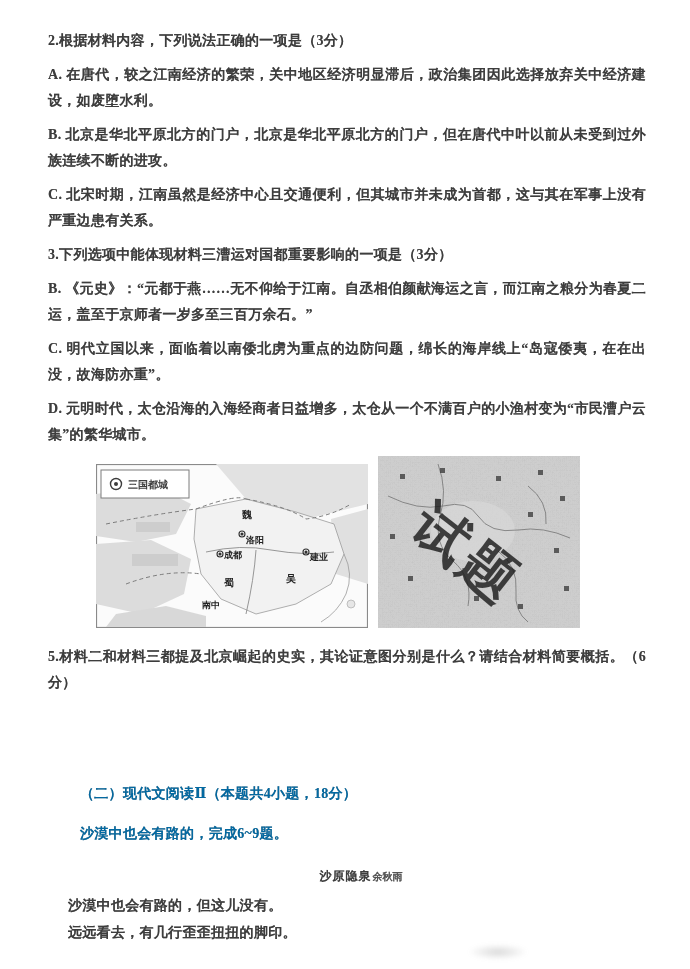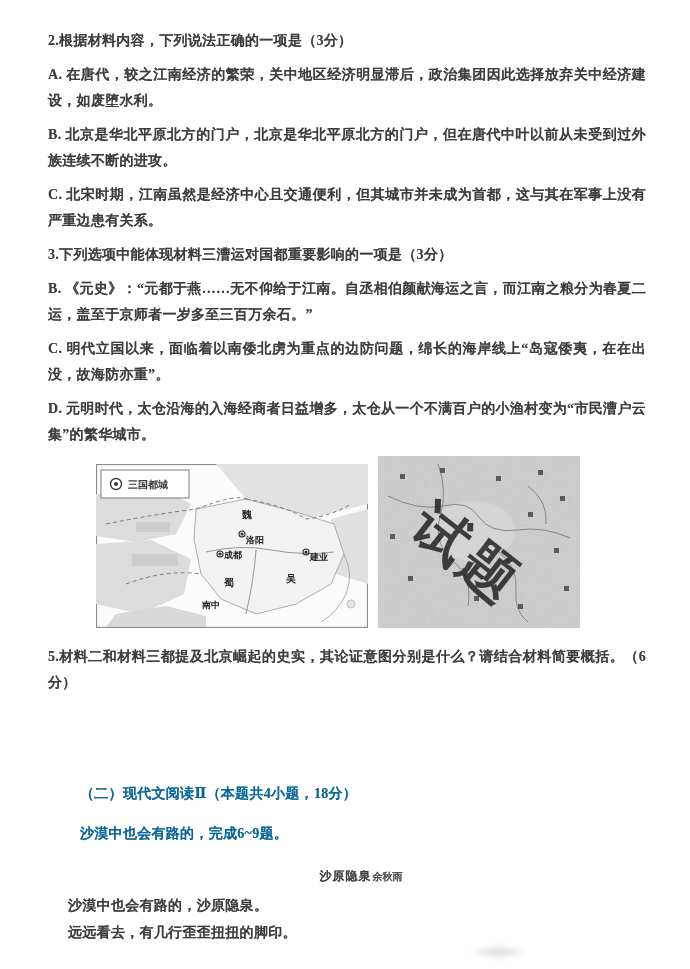--- a/index.html
+++ b/index.html
@@ -175,18 +175,18 @@
 
   <p class="qline q5">5.材料二和材料三都提及北京崛起的史实，其论证意图分别是什么？请结合材料简要概括。（6分）</p>
 </div>
 
 <div class="section2">
   <p class="sec-heading">（二）现代文阅读Ⅱ（本题共4小题，18分）</p>
   <p class="sec-instruction">沙漠中也会有路的，完成6~9题。</p>
   <p class="essay-title-row">
     <span class="essay-title">沙原隐泉</span><span class="essay-author">余秋雨</span>
   </p>
-  <p class="essay-para indent2">沙漠中也会有路的，沙原隐泉。</p>
+  <p class="essay-para indent2">沙漠中也会有路的，但这儿没有。</p>
   <p class="essay-para indent2">远远看去，有几行歪歪扭扭的脚印。</p>
 
 </div>
 
 <div class="smudge"></div>
 
 </body></html>

